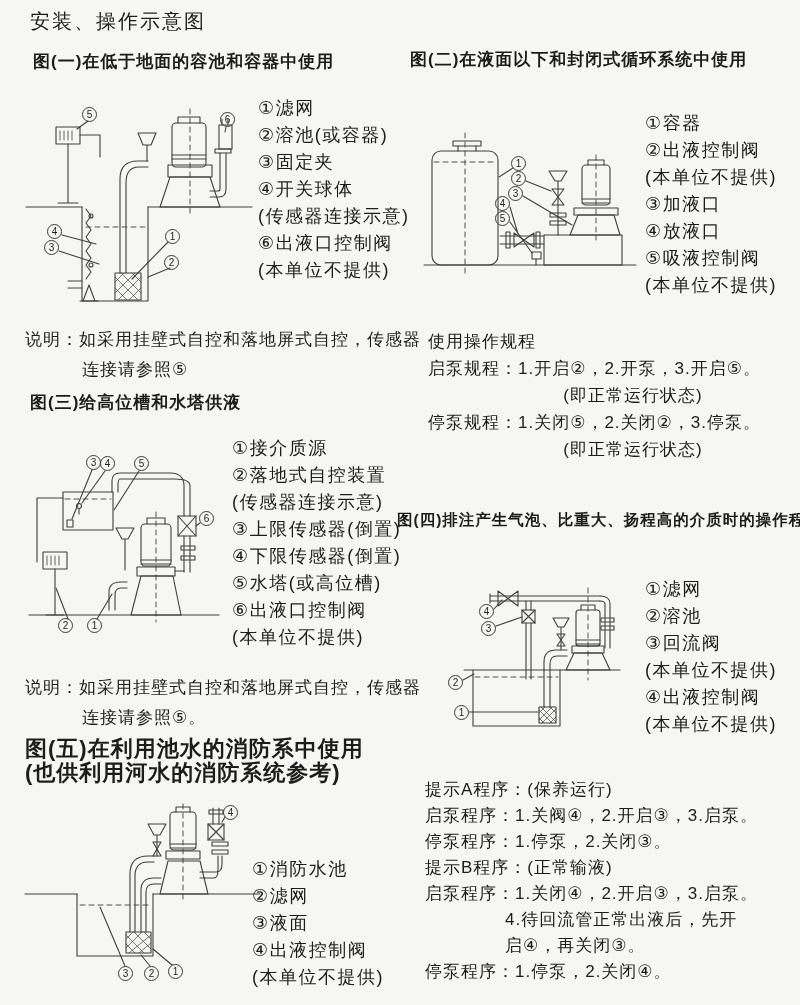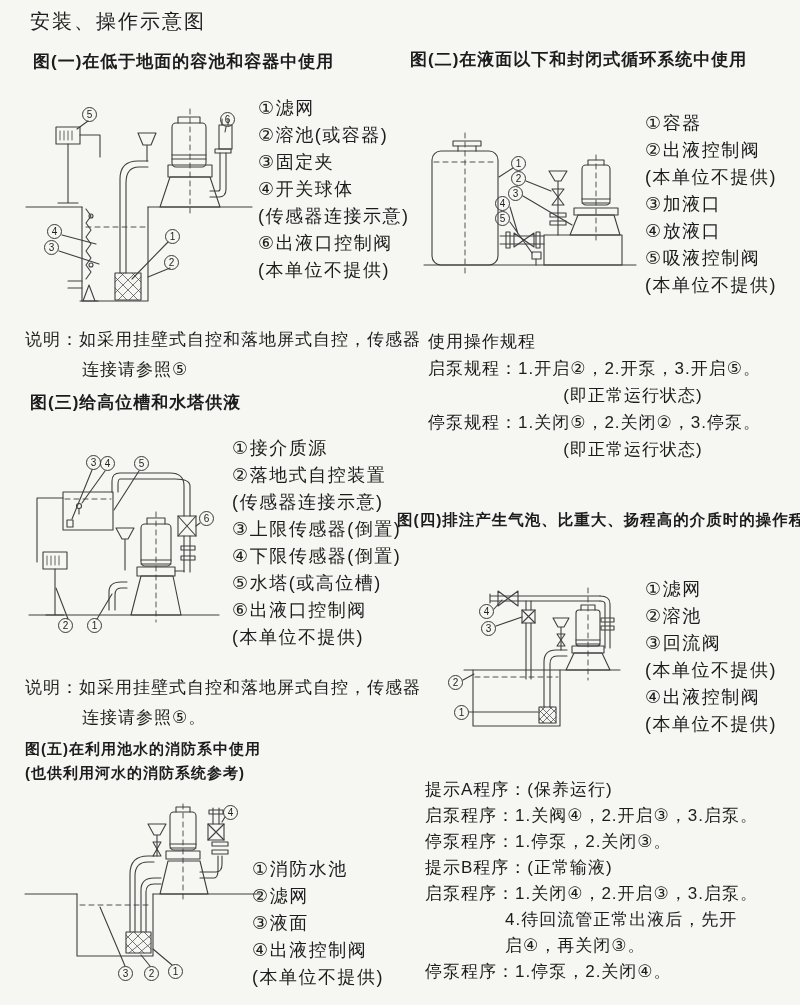--- a/index.html
+++ b/index.html
@@ -20,21 +20,21 @@
   .lg div{height:27px;line-height:27px;}
   .note{position:absolute;font-size:17px;letter-spacing:1px;white-space:nowrap;}
   .note div{height:30px;line-height:30px;}
   .note .ind{padding-left:57px;}
   .proc{position:absolute;font-size:17px;letter-spacing:1px;white-space:nowrap;}
   .proc div{height:27px;line-height:27px;}
   .proc .ind{padding-left:77px;text-align:center;}
   .tips{position:absolute;font-size:17px;letter-spacing:1px;white-space:nowrap;}
   .tips div{height:26px;line-height:26px;}
   .tips .ind{padding-left:80px;}
-  .h2l{position:absolute;font-size:15px;font-weight:bold;letter-spacing:1px;white-space:nowrap;}
+  .h2l{position:absolute;font-size:22px;font-weight:bold;letter-spacing:1px;white-space:nowrap;}
   .h2l div{height:24px;line-height:24px;}
 </style>
 </head>
 <body>
 
 <div class="page">
 
   <div class="title">安装、操作示意图</div>
 
   <div class="fh" style="left:33px;top:50px">图(一)在低于地面的容池和容器中使用</div>

